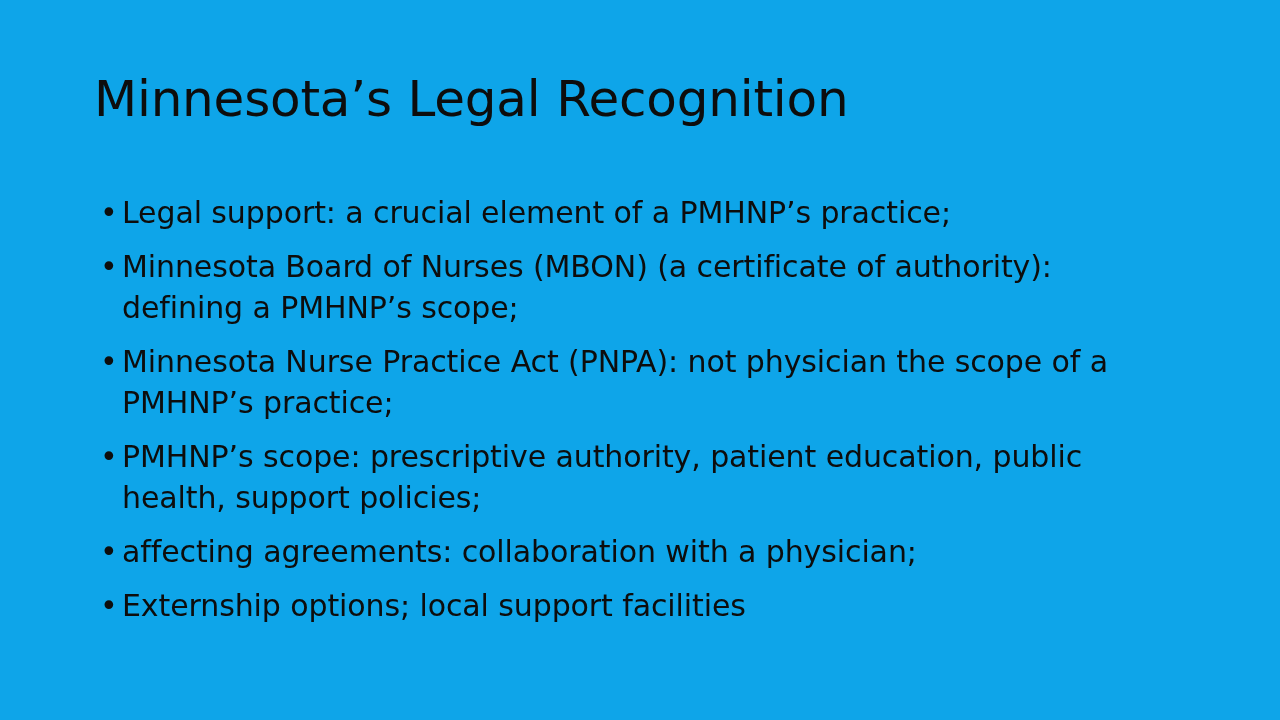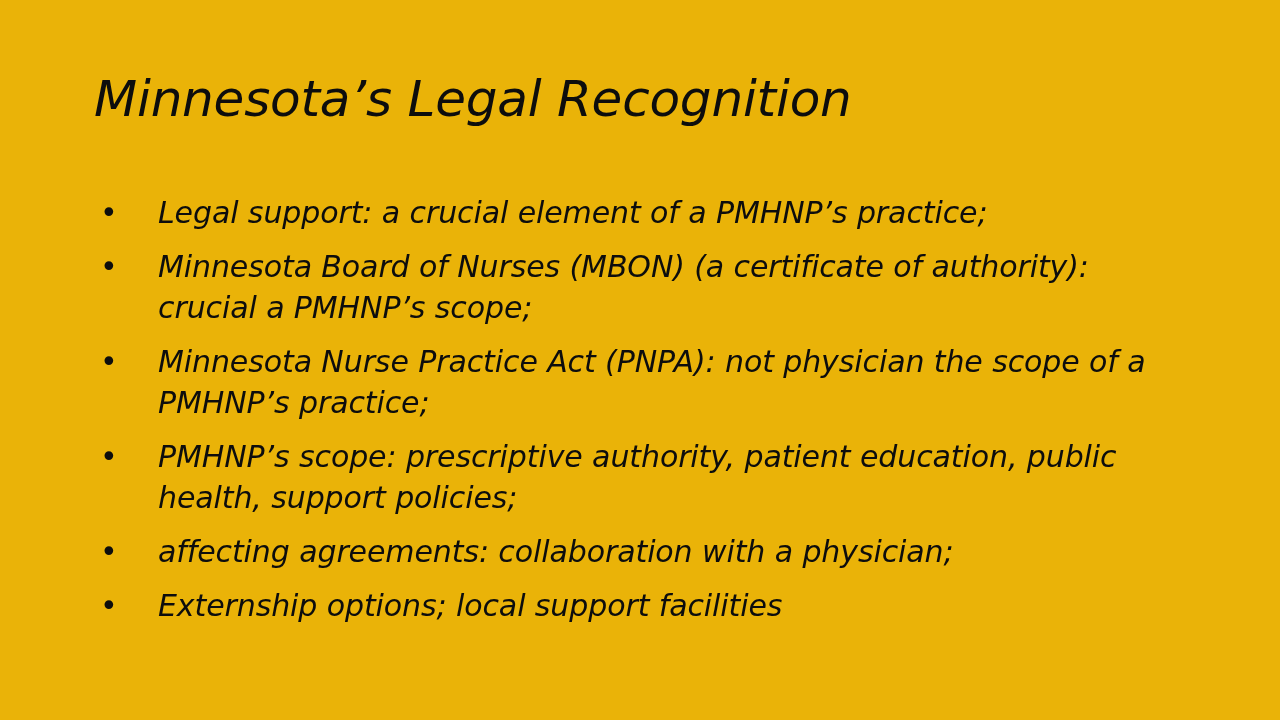--- a/index.html
+++ b/index.html
@@ -9,23 +9,22 @@
   body {
     width: 1280px;
     height: 720px;
     overflow: hidden;
     font-family: "DejaVu Sans", sans-serif;
   }
   .slide {
     position: relative;
     width: 1280px;
     height: 720px;
-    background: #eab308;
+    background: #0ea5e9;
     box-sizing: border-box;
-    font-style: italic;
   }
   .slide-title {
     position: absolute;
     left: 94px;
     top: 68px;
     width: 1100px;
     font-family: "DejaVu Sans", sans-serif;
     font-weight: 400;
     font-size: 50px;
     line-height: 62px;
@@ -61,21 +60,20 @@
     left: 4px;
     top: 0;
     width: 14px;
     line-height: 41px;
     font-size: 30px;
     color: #0d0d0d;
     text-align: left;
   }
   .bullet-text {
     display: block;
-    margin-left: 36px;
   }
   
   .w-a { max-width: 1010px; }
   .w-b { max-width: 990px; }
   .w-c { max-width: 1025px; }
   .w-d { max-width: 1000px; }
 </style>
 </head>
 <body>
 
@@ -85,21 +83,21 @@
 
   <ul class="body-list">
 
     <li class="bullet-item w-a">
       <span class="bullet-marker">•</span>
       <span class="bullet-text">Legal support: a crucial element of a PMHNP’s practice;</span>
     </li>
 
     <li class="bullet-item w-b">
       <span class="bullet-marker">•</span>
-      <span class="bullet-text">Minnesota Board of Nurses (MBON) (a certificate of authority): crucial a PMHNP’s scope;</span>
+      <span class="bullet-text">Minnesota Board of Nurses (MBON) (a certificate of authority): defining a PMHNP’s scope;</span>
     </li>
 
     <li class="bullet-item w-c">
       <span class="bullet-marker">•</span>
       <span class="bullet-text">Minnesota Nurse Practice Act (PNPA): not physician the scope of a PMHNP’s practice;</span>
     </li>
 
     <li class="bullet-item w-d">
       <span class="bullet-marker">•</span>
       <span class="bullet-text">PMHNP’s scope: prescriptive authority, patient education, public health, support policies;</span>

